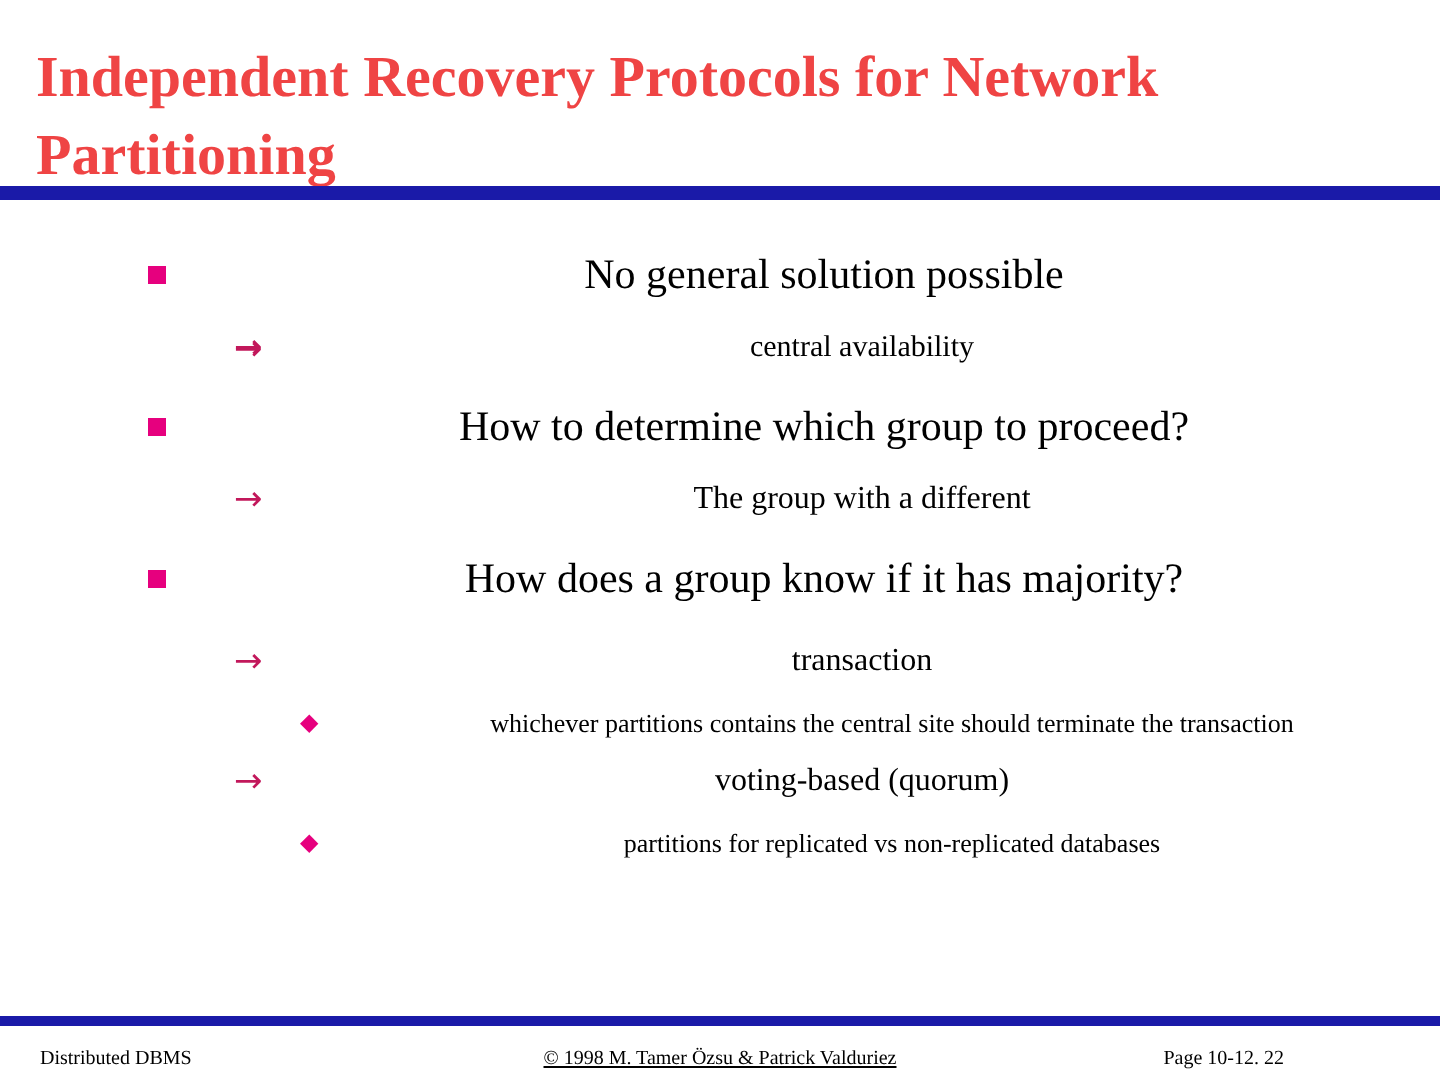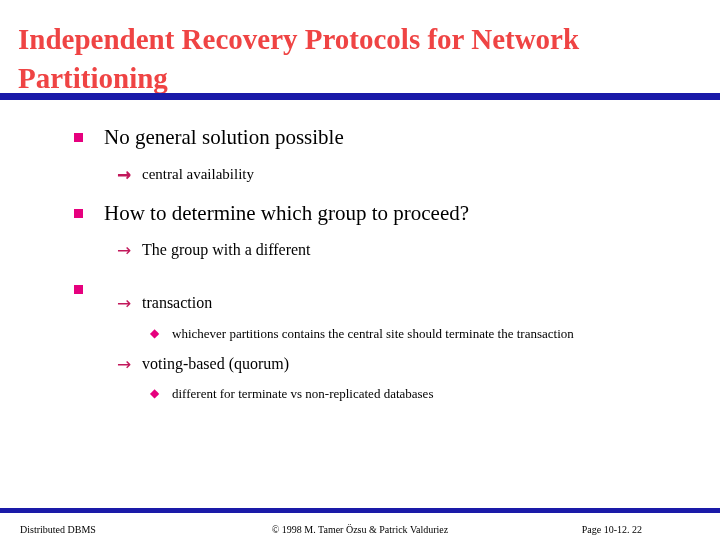--- a/index.html
+++ b/index.html
@@ -36,20 +36,21 @@
     height: 7px;
     background: #1a1aa8;
   }
 
   
   .body-area {
     position: absolute;
     left: 0;
     top: 124px;
     width: 720px;
+    text-align: center;
   }
 
   .lvl1 {
     position: relative;
     padding-left: 104px;
     margin-bottom: 2px;
     font-size: 21px;
     line-height: 1.32;
     color: #000000;
   }
@@ -127,20 +128,21 @@
     position: absolute;
     left: 20px;
     top: 0;
   }
   .footer-center {
     position: absolute;
     left: 0;
     top: 0;
     width: 720px;
     text-align: center;
+    text-decoration: underline;
   }
   .footer-right {
     position: absolute;
     right: 22px;
     top: 0;
   }
 </style>
 </head>
 <body>
 
@@ -177,20 +179,21 @@
 
   <div class="lvl2 bigger">
     <span class="marker-arrow">→</span>
     <span>The group with a different</span>
   </div>
 
   <div class="gap-md"></div>
 
   <div class="lvl1">
     <span class="marker-sq"></span>
+    <span>How does a group know if it has majority?</span>
   </div>
 
   <div class="gap-md"></div>
 
   <div class="lvl2 bigger">
     <span class="marker-arrow">→</span>
     <span>transaction</span>
   </div>
 
   <div class="gap-sm"></div>
@@ -204,21 +207,21 @@
 
   <div class="lvl2 bigger">
     <span class="marker-arrow">→</span>
     <span>voting-based (quorum)</span>
   </div>
 
   <div class="gap-sm"></div>
 
   <div class="lvl3">
     <span class="marker-diamond">◆</span>
-    <span>different for terminate vs non-replicated databases</span>
+    <span>partitions for replicated vs non-replicated databases</span>
   </div>
 
 </div>
 
 <div class="footer-rule"></div>
 
 <div class="footer">
   <span class="footer-left">Distributed DBMS</span>
   <span class="footer-center">© 1998 M. Tamer Özsu &amp; Patrick Valduriez</span>
   <span class="footer-right">Page 10-12. 22</span>

